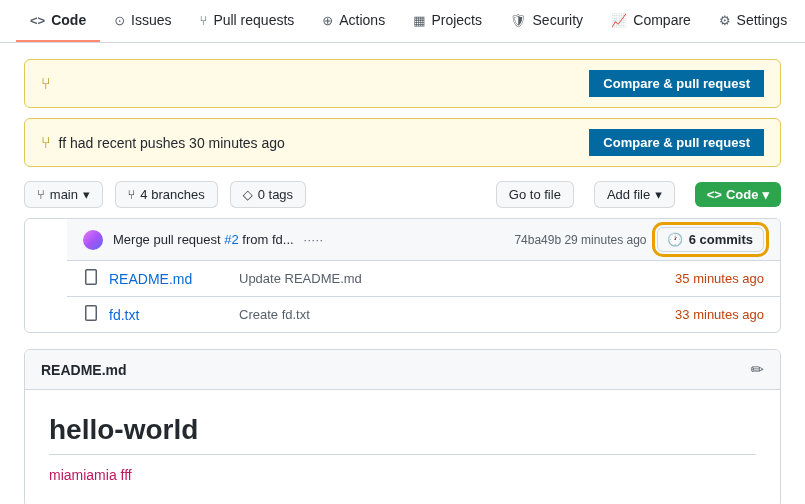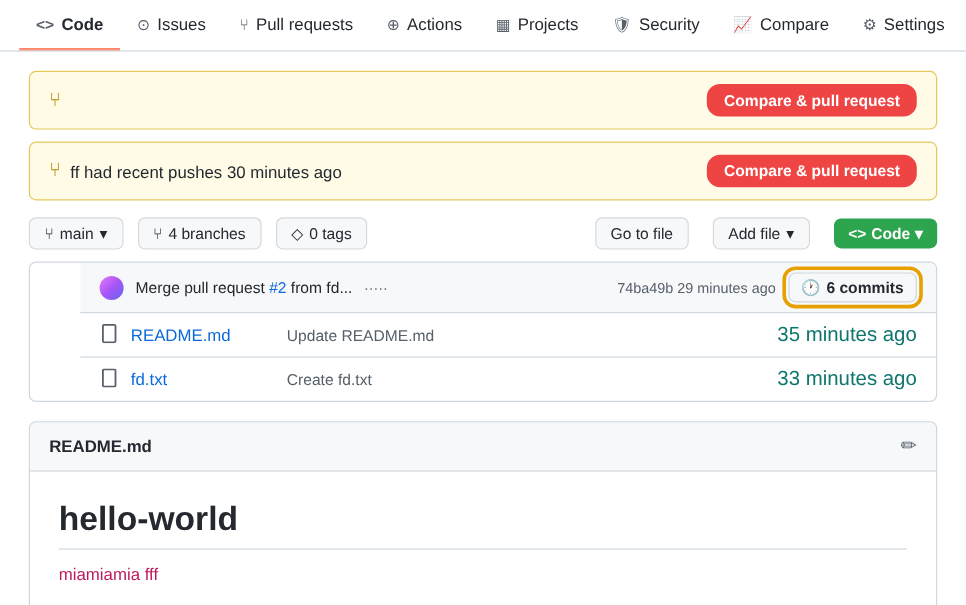--- a/index.html
+++ b/index.html
@@ -61,24 +61,24 @@
       align-items: center;
       gap: 8px;
       color: #24292f;
       font-size: 14px;
     }
     .branch-icon {
       color: #b08800;
       font-size: 16px;
     }
     .btn-green {
-      background: #ef4444;
+      background: #0369a1;
       color: #fff;
       border: none;
-      border-radius: 11px;
+      border-radius: 0;
       padding: 6px 14px;
       font-size: 13px;
       font-weight: 600;
       cursor: pointer;
       white-space: nowrap;
     }
 
     
     .repo-toolbar {
       display: flex;
@@ -196,22 +196,22 @@
       font-size: 14px;
       text-decoration: none;
       min-width: 120px;
     }
     .file-commit-msg {
       color: #57606a;
       font-size: 13px;
       flex: 1;
     }
     .file-time {
-      color: #0f766e;
-      font-size: 17px;
+      color: #c2410c;
+      font-size: 13px;
       margin-left: auto;
       white-space: nowrap;
     }
 
     
     .readme-section {
       border: 1px solid #d0d7de;
       border-radius: 6px;
       overflow: hidden;
     }

